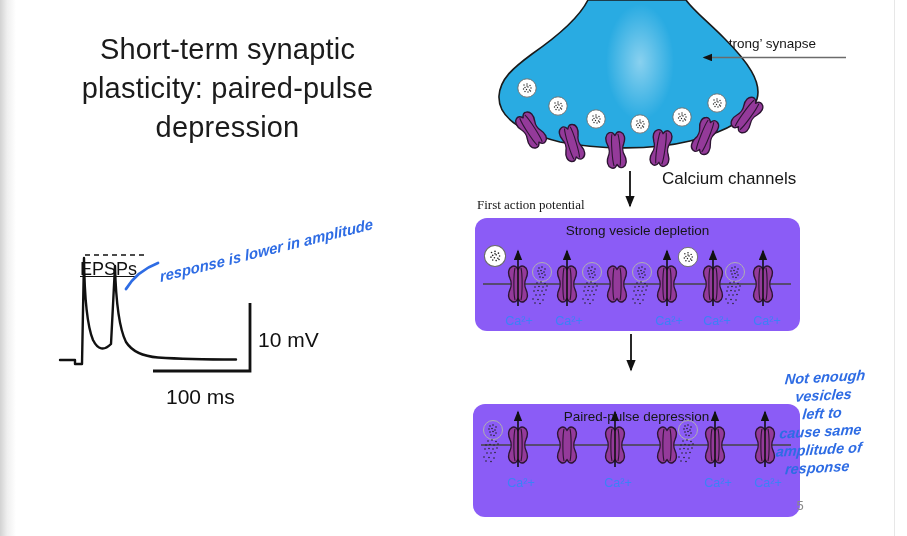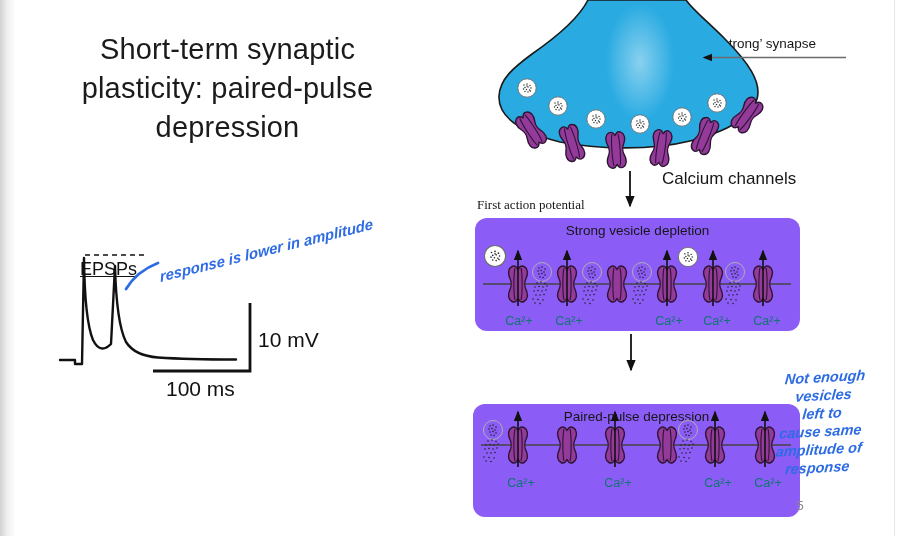--- a/index.html
+++ b/index.html
@@ -18,21 +18,21 @@
   .epsp-heading{position:absolute;left:80px;top:213px;font-size:18px;text-decoration:underline;color:#111;margin-top:46px;}
   .scale-label{position:absolute;font-size:21px;color:#111;text-align:right;}
   .syn-caption{
     position:absolute;left:560px;top:20px;width:150px;text-align:center;
     font-size:13px;line-height:18px;white-space:pre-line;color:#101010;
   }
   .box{position:absolute;background:#8b5cf6;border-radius:12px;}
   .box1{left:475px;top:218px;width:325px;height:113px;}
   .box2{left:473px;top:380px;width:327px;height:113px;margin-top:24px;}
   .box-title{position:absolute;left:0;right:0;top:5px;text-align:center;font-size:13.5px;color:#161616;}
-  .ca{position:absolute;width:36px;text-align:center;font-size:12.5px;color:#0f766e;z-index:4;}
+  .ca{position:absolute;width:36px;text-align:center;font-size:12.5px;color:#3b82f6;z-index:4;}
   .ink{color:#2e6ce4;font-style:italic;font-weight:bold;z-index:5;}
   .ink-epsp{
     position:absolute;left:160px;top:268px;width:230px;font-size:15px;
     transform:rotate(-14deg) skewX(-8deg);transform-origin:left center;white-space:nowrap;
   }
   .ink-depletion{
     position:absolute;left:760px;top:368px;width:132px;text-align:center;
     font-size:14.5px;line-height:18px;white-space:pre-line;
     transform:rotate(-3deg) skewX(-8deg);transform-origin:center top;
   }
@@ -200,21 +200,21 @@
         <line x1="518" y1="467" x2="518" y2="412" marker-end="url(#ah)"></line>
         <line x1="615" y1="467" x2="615" y2="412" marker-end="url(#ah)"></line>
         <line x1="715" y1="467" x2="715" y2="412" marker-end="url(#ah)"></line>
         <line x1="765" y1="467" x2="765" y2="412" marker-end="url(#ah)"></line>
       </g>
     </g>
   </svg>
 
   <div class="epsp-heading">EPSPs</div>
   <div class="scale-label" style="left:258px;top:328px;">10 mV</div>
-  <div class="scale-label" style="left:166px;top:377px;">100 ms</div>
+  <div class="scale-label" style="left:166px;top:385px;">100 ms</div>
 
   <div class="syn-caption">Synapse with
 high probability
 of release</div>
   <div class="fig-label" style="left:546px;top:80px;font-size:13.5px;">Vesicles</div>
   <div class="fig-label" style="left:719px;top:36px;font-size:13.5px;">‘strong’ synapse</div>
   <div class="fig-label" style="left:662px;top:169px;font-size:17px;">Calcium channels</div>
 
   <div class="fig-label" style="left:477px;top:197px;font-family:Liberation Serif, serif;">First action potential</div>
 

